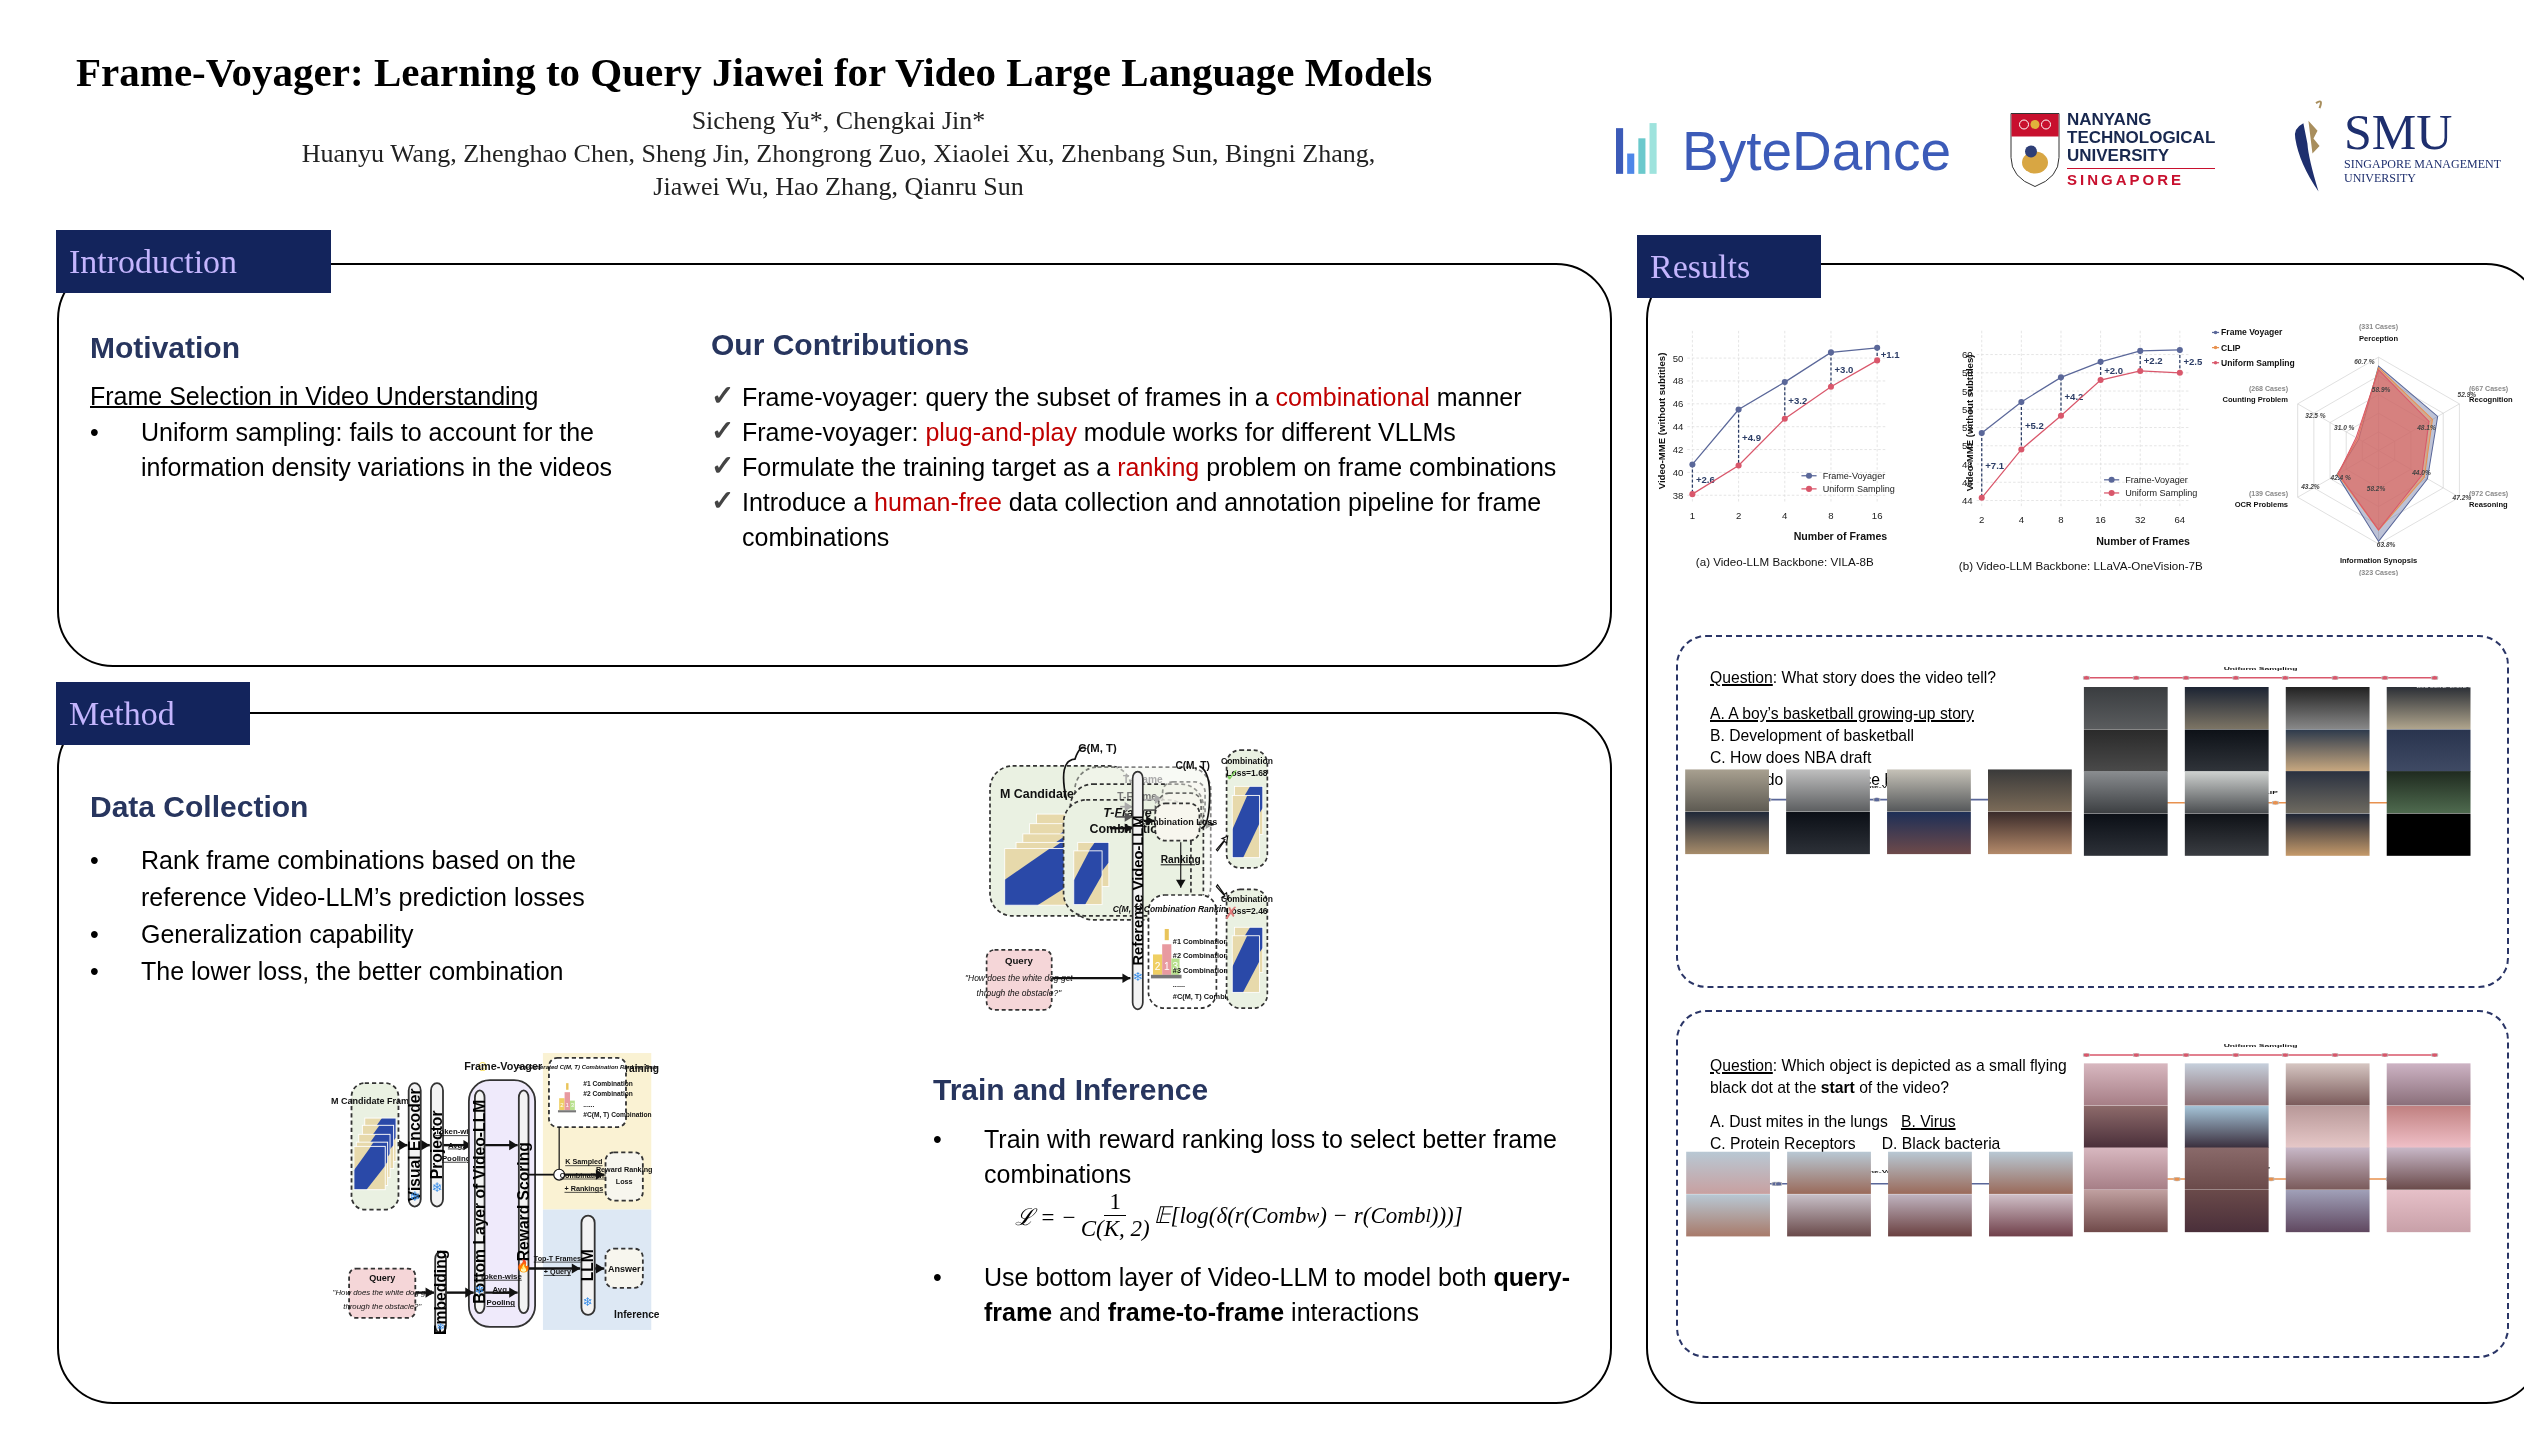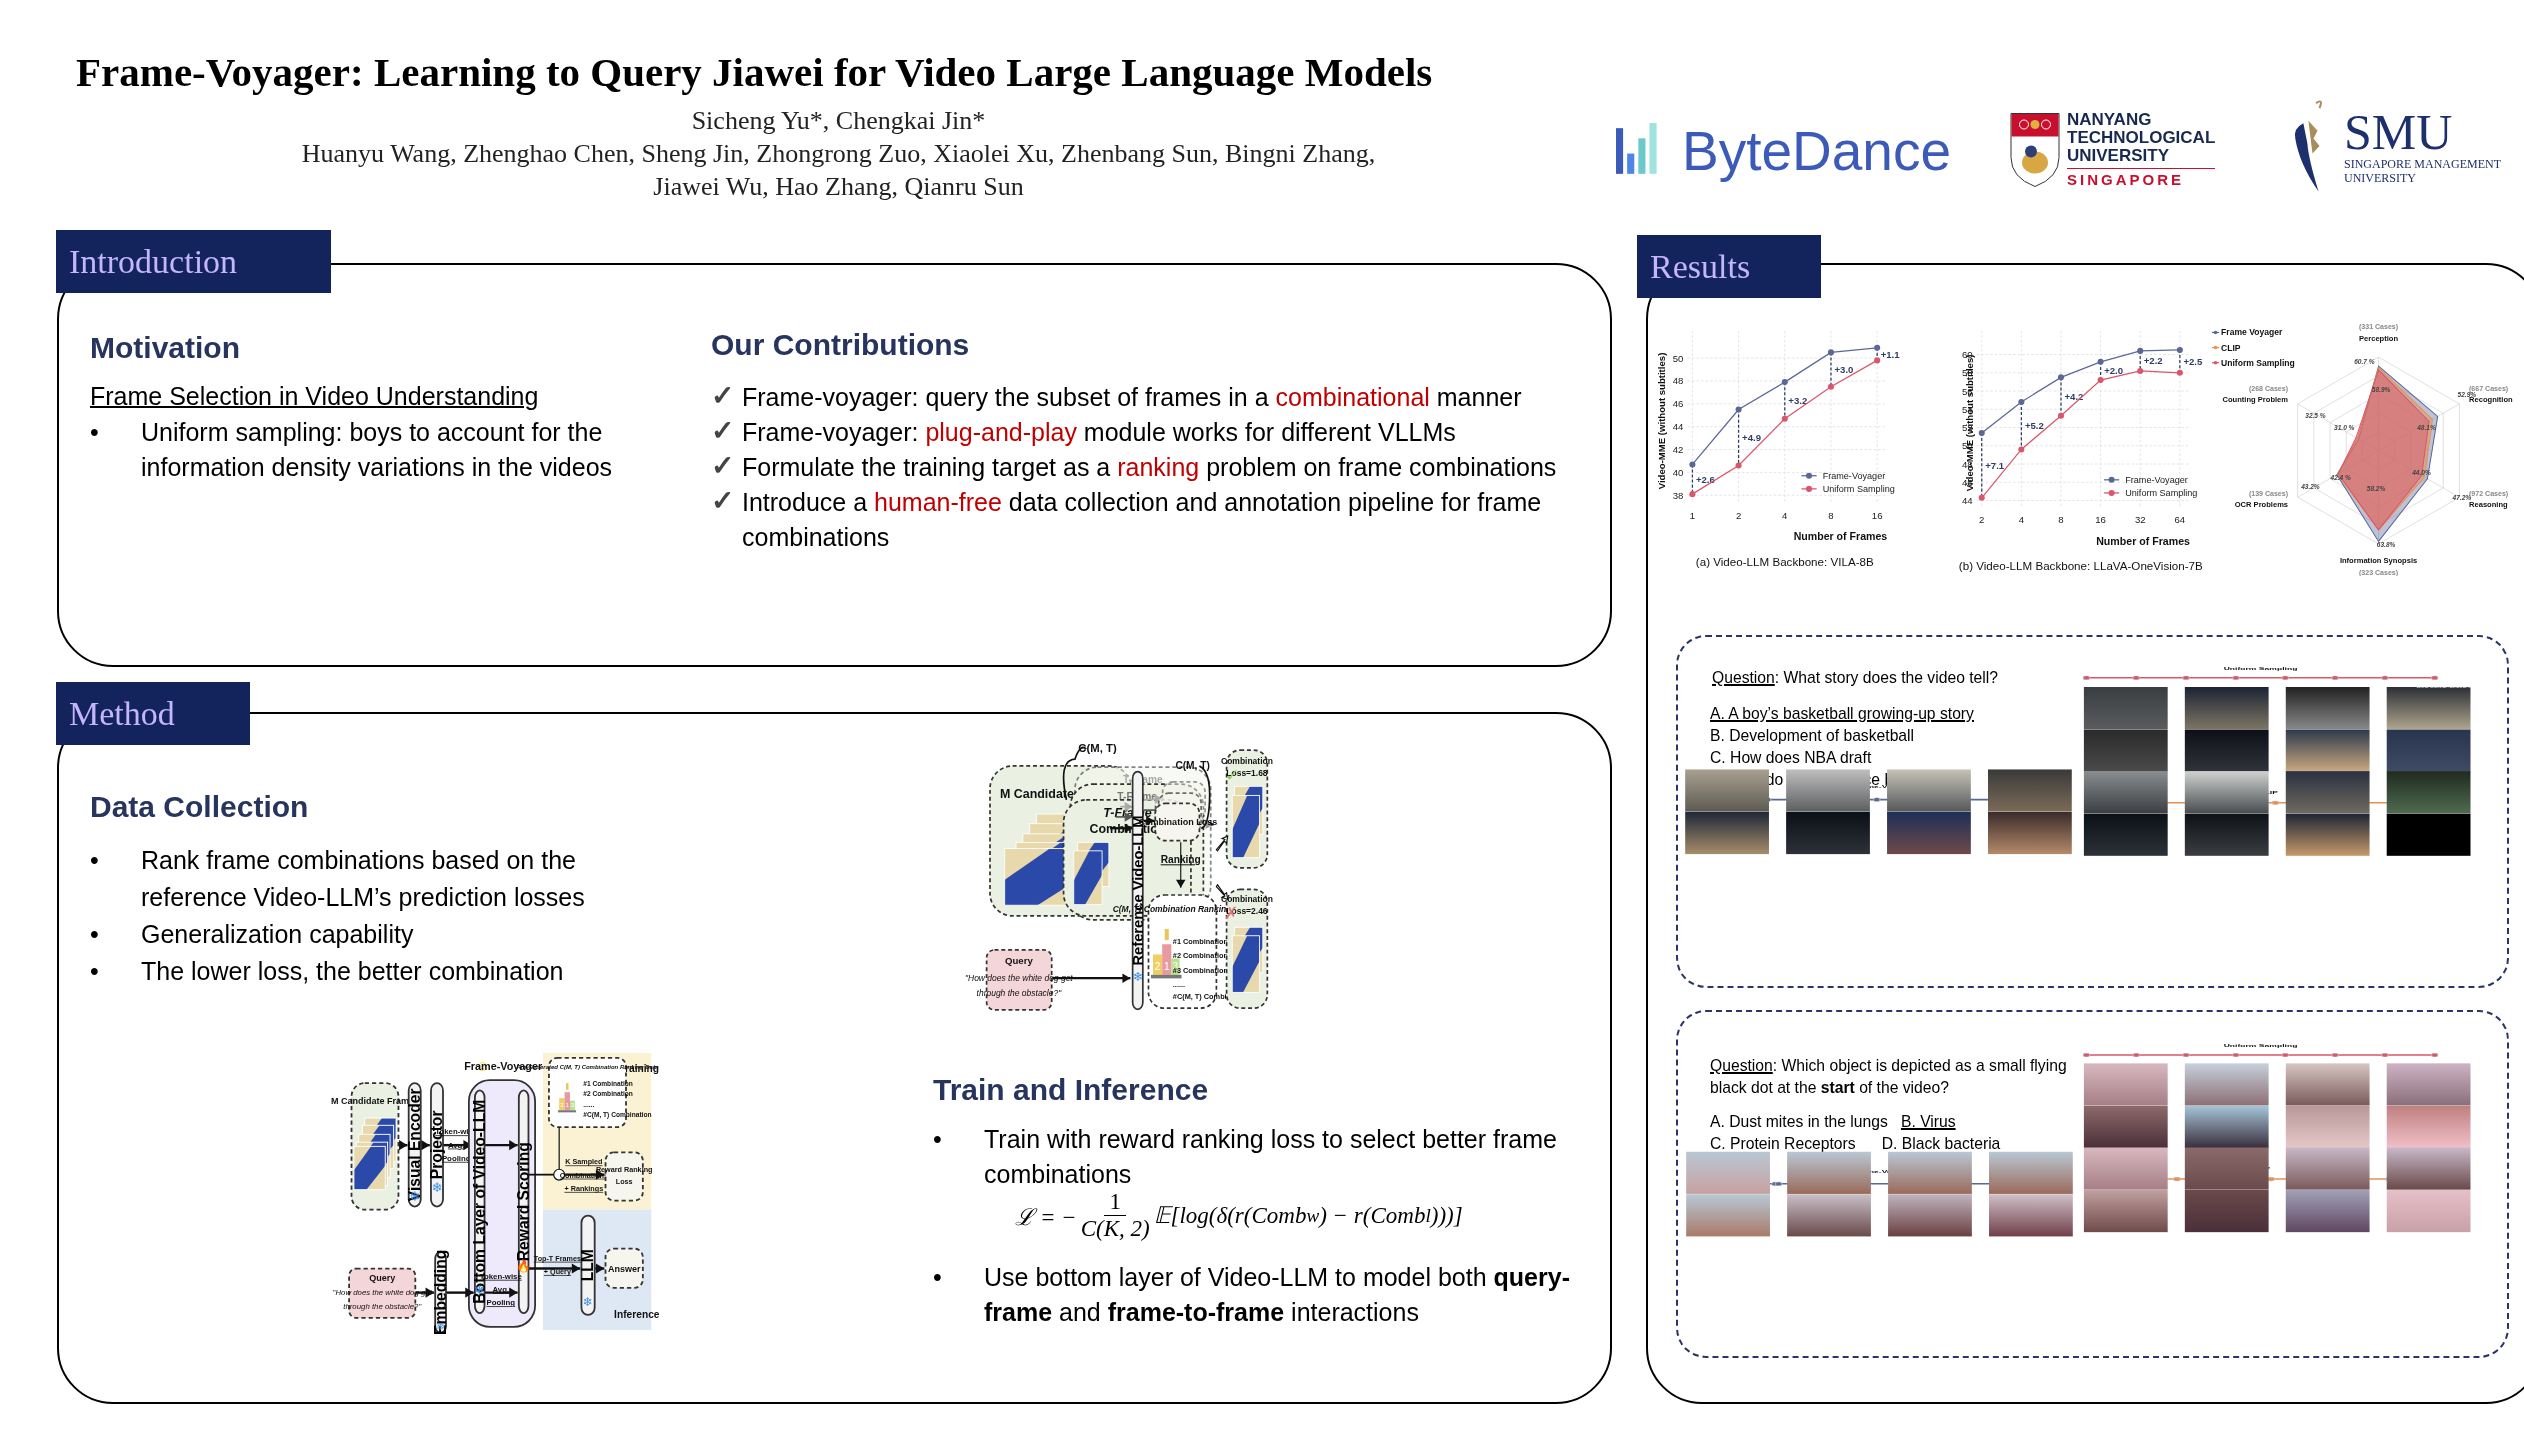--- a/index.html
+++ b/index.html
@@ -75,21 +75,21 @@
     <div class="serif" style="font-size:12px;line-height:14px;">UNIVERSITY</div>
   </div>
 </div>
 
 <div class="abs section-box" style="left:57px;top:263px;width:1555px;height:404px;"></div>
 <div class="abs section-tab serif" style="left:56px;top:230px;width:275px;">Introduction</div>
 
 <div class="abs subhead" style="left:90px;top:331px;">Motivation</div>
 <div class="abs body-text" style="left:90px;top:379px;width:581px;"><u>Frame Selection in Video Understanding</u></div>
 <ul class="abs bullet-list body-text" style="left:86px;top:415px;width:596px;">
-  <li>Uniform sampling: boys to account for the information density variations in the videos</li>
+  <li>Uniform sampling: fails to account for the information density variations in the videos</li>
 </ul>
 
 <div class="abs subhead" style="left:711px;top:328px;">Our Contributions</div>
 <ul class="abs check-list body-text" style="left:711px;top:380px;width:869px;">
   <li><span class="ck">✓</span><span>Frame-voyager: query the subset of frames in a </span><span class="red">combinational</span><span> manner</span></li>
   <li><span class="ck">✓</span><span>Frame-voyager: </span><span class="red">plug-and-play</span><span> module works for different VLLMs</span></li>
   <li><span class="ck">✓</span><span>Formulate the training target as a </span><span class="red">ranking</span><span> problem on frame combinations</span></li>
   <li><span class="ck">✓</span><span>Introduce a </span><span class="red">human-free</span><span> data collection and annotation pipeline for frame combinations</span></li>
 </ul>
 
@@ -539,21 +539,21 @@
     <text x="18" y="44" font-size="17" font-weight="bold" fill="#111">Frame Voyager</text>
     <line x1="0" y1="68" x2="14" y2="68" stroke="#e8914f" stroke-width="2.5"></line>
     <circle cx="7" cy="68" r="3.5" fill="#e8914f"></circle>
     <text x="18" y="74" font-size="17" font-weight="bold" fill="#111">CLIP</text>
     <line x1="0" y1="98" x2="14" y2="98" stroke="#d9576b" stroke-width="2.5"></line>
     <circle cx="7" cy="98" r="3.5" fill="#d9576b"></circle>
     <text x="18" y="104" font-size="17" font-weight="bold" fill="#111">Uniform Sampling</text>
   </svg>
 
 <div class="abs example-box" style="left:1676px;top:635px;width:833px;height:353px;"></div>
-<div class="abs q-text" style="left:1673px;top:667px;width:364px;text-align:center;">
+<div class="abs q-text" style="left:1710px;top:667px;width:364px;">
   <u>Question</u><span>: What story does the video tell?</span>
 </div>
 <div class="abs q-text" style="left:1710px;top:703px;width:364px;">
   <div><u>A. A boy’s basketball growing-up story</u></div>
   <div>B. Development of basketball</div>
   <div>C. How does NBA draft</div>
   <div>D. How do boys practice basketball</div>
 </div>
 <div class="abs" style="left:1666px;top:636px;width:858px;height:323px;" id="ex1"><svg width="858" height="323" viewBox="0 0 1700 1900" preserveAspectRatio="none">
       <text x="1178" y="200" font-size="17" font-weight="bold" text-anchor="middle" fill="#111">Uniform Sampling</text>

